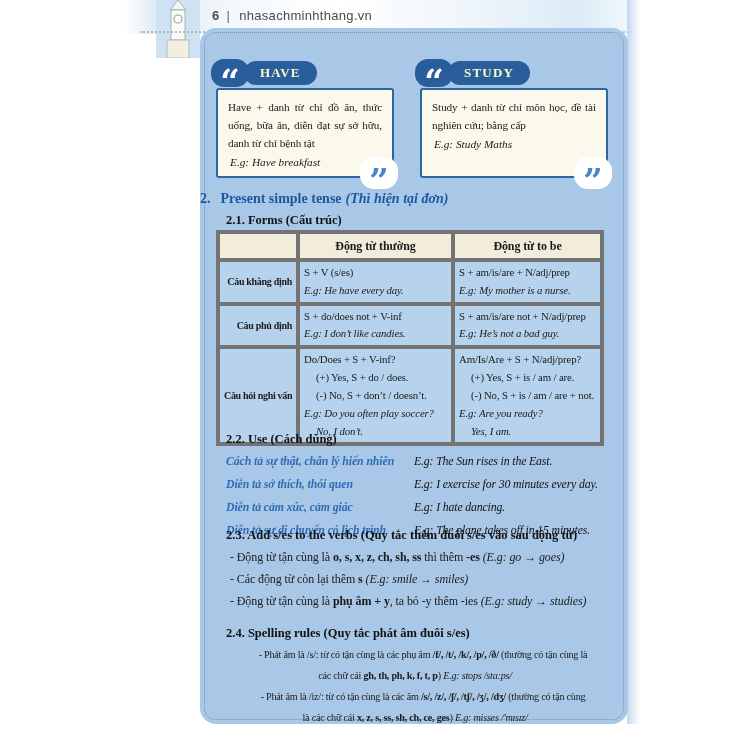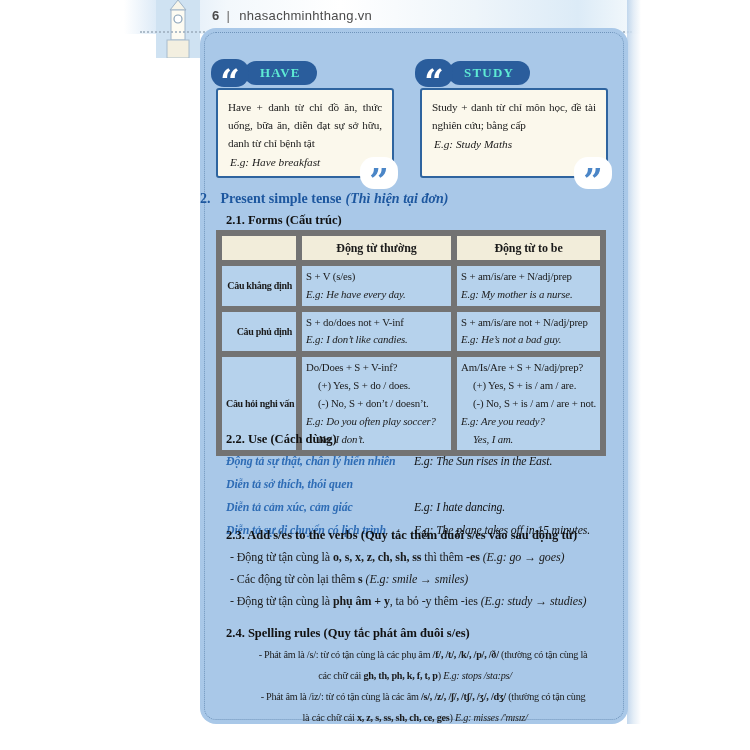--- a/index.html
+++ b/index.html
@@ -23,37 +23,37 @@
   .panel{position:absolute;left:172px;top:28px;width:428px;height:696px;background:#a9c8e8;border-radius:16px;z-index:1;}
   .panel::before{content:"";position:absolute;inset:4px;border:1px dotted #6f94bb;border-radius:12px;pointer-events:none;}
   .panel>*{position:absolute;}
 
   
   .qbox{background:#fbf8ec;border:2px solid #2e649f;border-radius:3px;}
   .qicon{position:absolute;left:-7px;top:-31px;width:38px;height:28px;background:#2a5d9c;border-radius:13px;
          color:#fff;text-align:center;z-index:3;}
   .qicon span{font-size:34px;font-weight:bold;line-height:0;position:relative;top:20px;font-family:"DejaVu Serif",serif;}
   .qpill{position:absolute;left:26px;top:-29px;height:24px;line-height:24px;padding:0 16px 0 16px;background:#2a5d9c;
-         border-radius:12px;color:#5eead4;font-weight:bold;font-size:13px;letter-spacing:1.2px;z-index:2;}
+         border-radius:12px;color:#fef9c3;font-weight:bold;font-size:13px;letter-spacing:1.2px;z-index:2;}
   .qbody{padding:9px 10px 0 10px;font-size:11.2px;line-height:1.6;text-align:justify;letter-spacing:-.1px;}
   .qexample{padding:3px 10px 0 12px;font-size:11.3px;font-style:italic;}
   .qclose{position:absolute;right:-6px;bottom:-13px;width:38px;height:32px;background:#ffffff;border-radius:14px;
           text-align:center;z-index:3;}
   .qclose span{font-size:34px;font-weight:bold;color:#4b86c7;line-height:0;position:relative;top:22px;
           font-family:"DejaVu Serif",serif;}
 
   
   .sec-head{color:#1d579f;font-weight:bold;font-size:14px;}
   .sec-head .it{font-style:italic;margin-left:4px;}
   .sec-head .num{margin-right:10px;}
   .sub-head{font-weight:bold;font-size:12.5px;color:#111;}
 
   
   table.forms{border-collapse:collapse;table-layout:fixed;width:384px;}
-  .forms th,.forms td{border:6px solid #737373;padding:2px 4px;vertical-align:middle;}
+  .forms th,.forms td{border:4px solid #737373;padding:2px 4px;vertical-align:middle;}
   .forms thead th{background:#f2edda;text-align:center;font-weight:bold;font-size:12px;height:20px;letter-spacing:-.1px;}
   .forms tbody th{background:#b6d2ec;font-weight:bold;text-align:right;font-size:10px;letter-spacing:-.3px;
                   white-space:nowrap;}
   .forms td{background:#b6d2ec;}
   .cell-line{font-size:10.8px;letter-spacing:-.15px;white-space:nowrap;line-height:1.65;}
   .cell-line.i{font-style:italic;}
   .cell-line.ind{padding-left:12px;}
 
   
   .use-row{display:flex;font-size:11.8px;line-height:23px;white-space:nowrap;}
@@ -165,25 +165,26 @@
               <div class="cell-line i">E.g: Are you ready?</div>
               <div class="cell-line i ind">Yes, I am.</div>
             </td>
           </tr>
         </tbody>
     </table>
 
     <div class="sub-head" style="left:26px;top:404px">2.2. Use (Cách dùng)</div>
     <div style="left:26px;top:422px;width:390px">
         <div class="use-row">
-          <span class="use-label">Động tả sự thật, chân lý hiển nhiên</span>
+          <span class="use-label">Cách tả sự thật, chân lý hiển nhiên</span>
           <span class="use-example">E.g: The Sun rises in the East.</span>
         </div>
         <div class="use-row">
           <span class="use-label">Diễn tả sở thích, thói quen</span>
+          <span class="use-example">E.g: I exercise for 30 minutes every day.</span>
         </div>
         <div class="use-row">
           <span class="use-label">Diễn tả cảm xúc, cảm giác</span>
           <span class="use-example">E.g: I hate dancing.</span>
         </div>
         <div class="use-row">
           <span class="use-label">Diễn tả sự di chuyển có lịch trình</span>
           <span class="use-example">E.g: The plane takes off in 15 minutes.</span>
         </div>
       </div>

